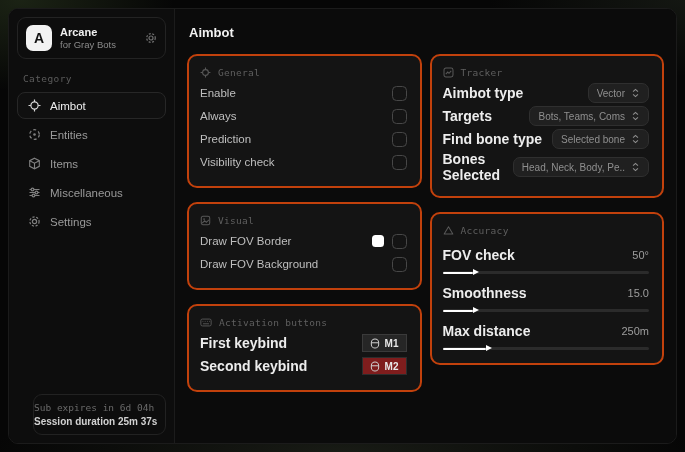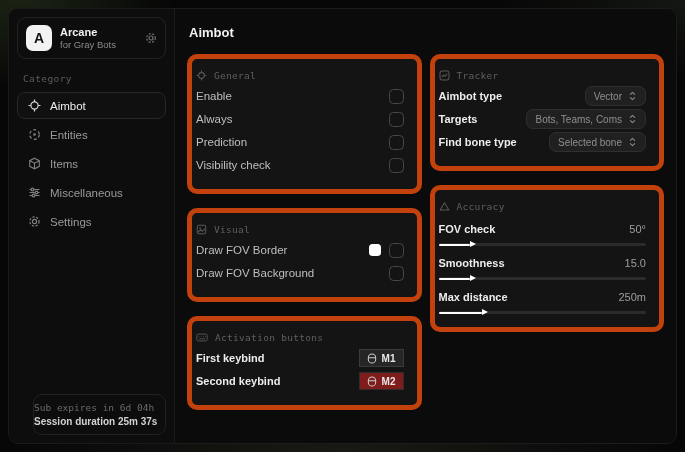--- a/index.html
+++ b/index.html
@@ -64,37 +64,37 @@
   }
   .footer-line2 { font-size:10px; font-weight:700; color:#d2d2d2; white-space:nowrap; }
 
   
   .main { flex:1; min-width:0; padding:14px 12px 12px 12px; background:#0b0b0b; }
   .page-title { font-size:13px; font-weight:700; color:#f2f2f2; margin:2px 0 14px 2px; }
   .columns { display:flex; gap:8px; align-items:flex-start; }
   .col { flex:1 1 0; min-width:0; display:flex; flex-direction:column; gap:14px; }
 
   .card {
-    background:#141414; border:5px solid #c2410c; border-radius:10px;
-    padding:11px 13px 13px 4px;
+    background:#141414; border:2px solid #c2410c; border-radius:10px;
+    padding:11px 13px 13px 11px;
   }
   .card-head {
     display:flex; align-items:center; gap:7px;
     font-family:"DejaVu Sans Mono", monospace;
     font-size:9.5px; letter-spacing:.3px; color:#5f5f5f;
     margin-bottom:4px;
   }
   .card-head .ch-icon { display:flex; color:#585858; }
 
   .row {
     display:flex; align-items:center; justify-content:space-between;
     min-height:22px; margin-top:1px;
   }
   .lbl  { font-size:11.5px; color:#bfbfbf; }
-  .lblB { font-size:11px; color:#ededed; font-weight:700; }
+  .lblB { font-size:14px; color:#ededed; font-weight:700; }
   .row-right { display:flex; align-items:center; gap:8px; }
 
   .checkbox {
     width:15px; height:15px; border:1.5px solid #474747; border-radius:4.5px;
     background:transparent;
   }
   .swatch { width:12px; height:12px; border-radius:3.5px; }
 
   .keybtn {
     display:flex; align-items:center; gap:5px;
@@ -344,20 +344,31 @@
             <span class="dropdown">
               <span class="dd-txt">Selected bone</span>
               <span class="dd-icon">
                 <svg width="9" height="10" viewBox="0 0 10 11" fill="none" stroke="currentColor" stroke-width="1.2">
                   <path d="M2.3 4 5 1.5 7.7 4M2.3 7 5 9.5 7.7 7"></path>
                 </svg>
               </span>
             </span>
           </div>
 
+          <div class="row">
+            <span class="lblB">Bones Selected</span>
+            <span class="dropdown">
+              <span class="dd-txt">Head, Neck, Body, Pe..</span>
+              <span class="dd-icon">
+                <svg width="9" height="10" viewBox="0 0 10 11" fill="none" stroke="currentColor" stroke-width="1.2">
+                  <path d="M2.3 4 5 1.5 7.7 4M2.3 7 5 9.5 7.7 7"></path>
+                </svg>
+              </span>
+            </span>
+          </div>
         </section>
 
         <section class="card">
           <div class="card-head">
             <span class="ch-icon">
               <svg width="11" height="11" viewBox="0 0 13 13" fill="none" stroke="currentColor" stroke-width="1.2">
                 <path d="M6.5 2 11.6 10.6H1.4Z" stroke-linejoin="round"></path>
               </svg>
             </span>
             <span>Accuracy</span>

